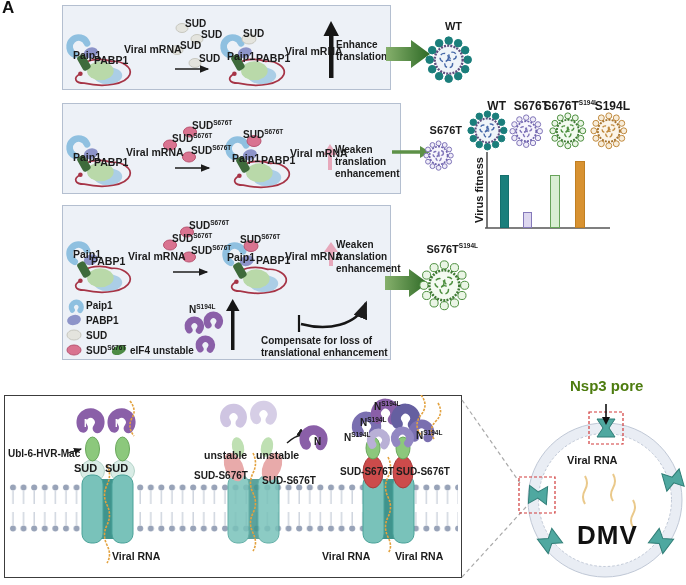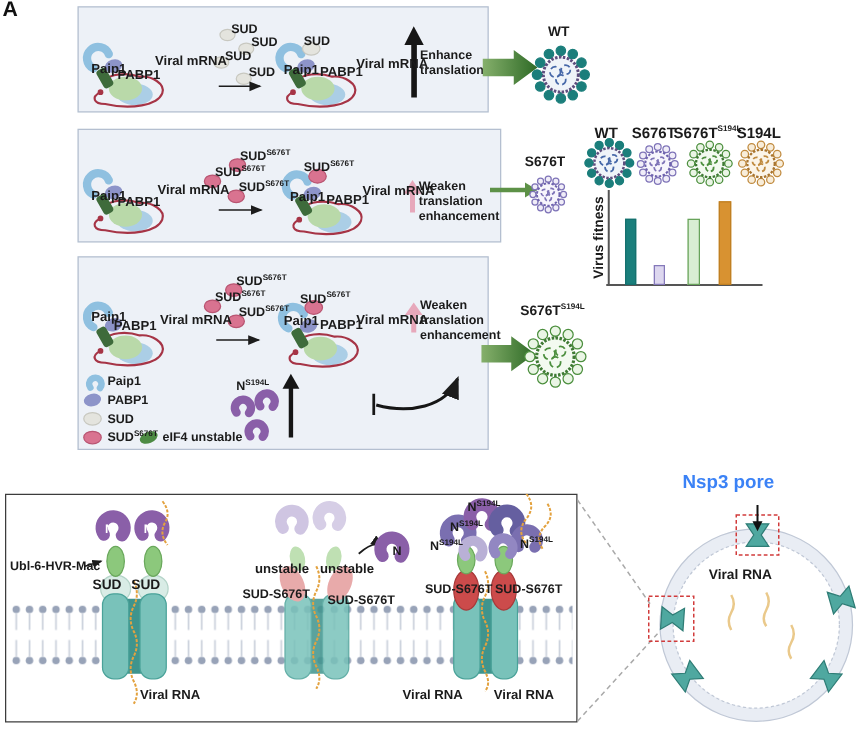--- a/index.html
+++ b/index.html
@@ -3,32 +3,32 @@
 <meta charset="utf-8">
 <style>
   html,body{margin:0;padding:0;background:#fff;}
   .stage{position:relative;width:686px;height:585px;background:#fff;
          font-family:"Liberation Sans",sans-serif;overflow:hidden;}
   .panel{position:absolute;background:#edf1f7;border:1px solid #b4bfd0;}
   .psvg{position:absolute;left:0;top:0;}
   .lbl{position:absolute;font-weight:bold;color:#1b1b1b;font-size:10.5px;line-height:1.18;white-space:pre-line;}
   .lbl sup{font-size:6.5px;line-height:0;}
   .s10{font-size:10px;} .s11{font-size:11px;} .s12{font-size:12px;}
-  .ctr{text-align:center;}
+  .ctr{text-align:right;}
   .white{color:#fff;}
   .fig-label{position:absolute;left:2px;top:-2px;font-size:17px;font-weight:bold;color:#111;}
   .virus{position:absolute;}
   .chart{position:absolute;left:466px;top:150px;width:146px;height:85px;}
   .chart .ylab{position:absolute;left:-26px;top:34px;width:78px;text-align:center;
                transform:rotate(-90deg);font-size:11px;font-weight:bold;color:#1b1b1b;}
   .bar{position:absolute;bottom:7px;box-sizing:border-box;}
   .membrane-box{position:absolute;left:4px;top:395px;width:458px;height:183px;
                 background:#fff;border:1.6px solid #3c3c3c;box-sizing:border-box;}
   .dmv-name{position:absolute;left:577px;top:520px;font-size:26px;font-weight:bold;color:#111;letter-spacing:1px;}
-  .nsp3{position:absolute;left:546px;top:377px;font-size:15px;font-weight:bold;color:#3b82f6;}
+  .nsp3{position:absolute;left:570px;top:377px;font-size:15px;font-weight:bold;color:#4d7c0f;}
 </style>
 </head>
 <body>
 
 <svg style="position:absolute;width:0;height:0;overflow:hidden" aria-hidden="true">
   <defs>
     <marker id="arrh" markerWidth="9" markerHeight="8" refX="6.5" refY="3" orient="auto">
       <path d="M0,0 L7.5,3 L0,6 z" fill="#1c1c1c"></path>
     </marker>
     <linearGradient id="ggrad" x1="0" y1="0" x2="1" y2="0">
@@ -152,20 +152,22 @@
     <div class="lbl s10" style="left:273px;top:33px;">Weaken
 translation
 enhancement</div>
 
     <div class="lbl s10" style="left:23px;top:94px;">Paip1</div>
     <div class="lbl s10" style="left:23px;top:109px;">PABP1</div>
     <div class="lbl s10" style="left:23px;top:124px;">SUD</div>
     <div class="lbl s10" style="left:23px;top:139px;"><span>SUD</span><sup>S676T</sup></div>
     <div class="lbl s10" style="left:67px;top:139px;">eIF4 unstable</div>
     <div class="lbl s10" style="left:126px;top:98px;"><span>N</span><sup>S194L</sup></div>
+    <div class="lbl s10" style="left:198px;top:129px;">Compensate for loss of
+translational enhancement</div>
   </div>
 
   <svg style="position:absolute;left:386px;top:36px;" width="46" height="36">
     <polygon points="0,11 25,11 25,4 44,18 25,32 25,25 0,25" fill="url(#ggrad)"></polygon>
   </svg>
   <svg style="position:absolute;left:391px;top:144px;" width="40" height="16">
     <line x1="1" y1="8" x2="29" y2="8" stroke="#5d9147" stroke-width="3.5"></line>
     <polygon points="29,2 39,8 29,14" fill="#5d9147"></polygon>
   </svg>
   <svg style="position:absolute;left:385px;top:266px;" width="46" height="34">
@@ -499,13 +501,14 @@
     <rect x="74" y="36" width="34" height="32" fill="none" stroke="#d13b3b" stroke-width="1.2" stroke-dasharray="3 2"></rect>
     <rect x="4" y="101" width="36" height="36" fill="none" stroke="#d13b3b" stroke-width="1.2" stroke-dasharray="3 2"></rect>
     <line x1="91" y1="28" x2="91" y2="42" stroke="#111" stroke-width="1.6"></line>
     <polygon points="91,49 87,41 95,41" fill="#111"></polygon>
     <path d="M70,100 q4,7 0,14 q-4,7 0,14" fill="none" stroke="#eac98b" stroke-width="2"></path>
     <path d="M98,98 q4,7 0,14 q-4,7 0,13" fill="none" stroke="#eac98b" stroke-width="2"></path>
     <path d="M118,124 q4,7 0,14 q-4,7 0,13" fill="none" stroke="#eac98b" stroke-width="2"></path>
   </svg>
   <div class="nsp3">Nsp3 pore</div>
   <div class="lbl s11" style="left:567px;top:454px;">Viral RNA</div>
+  <div class="dmv-name">DMV</div>
 </div>
 
 </body></html>

